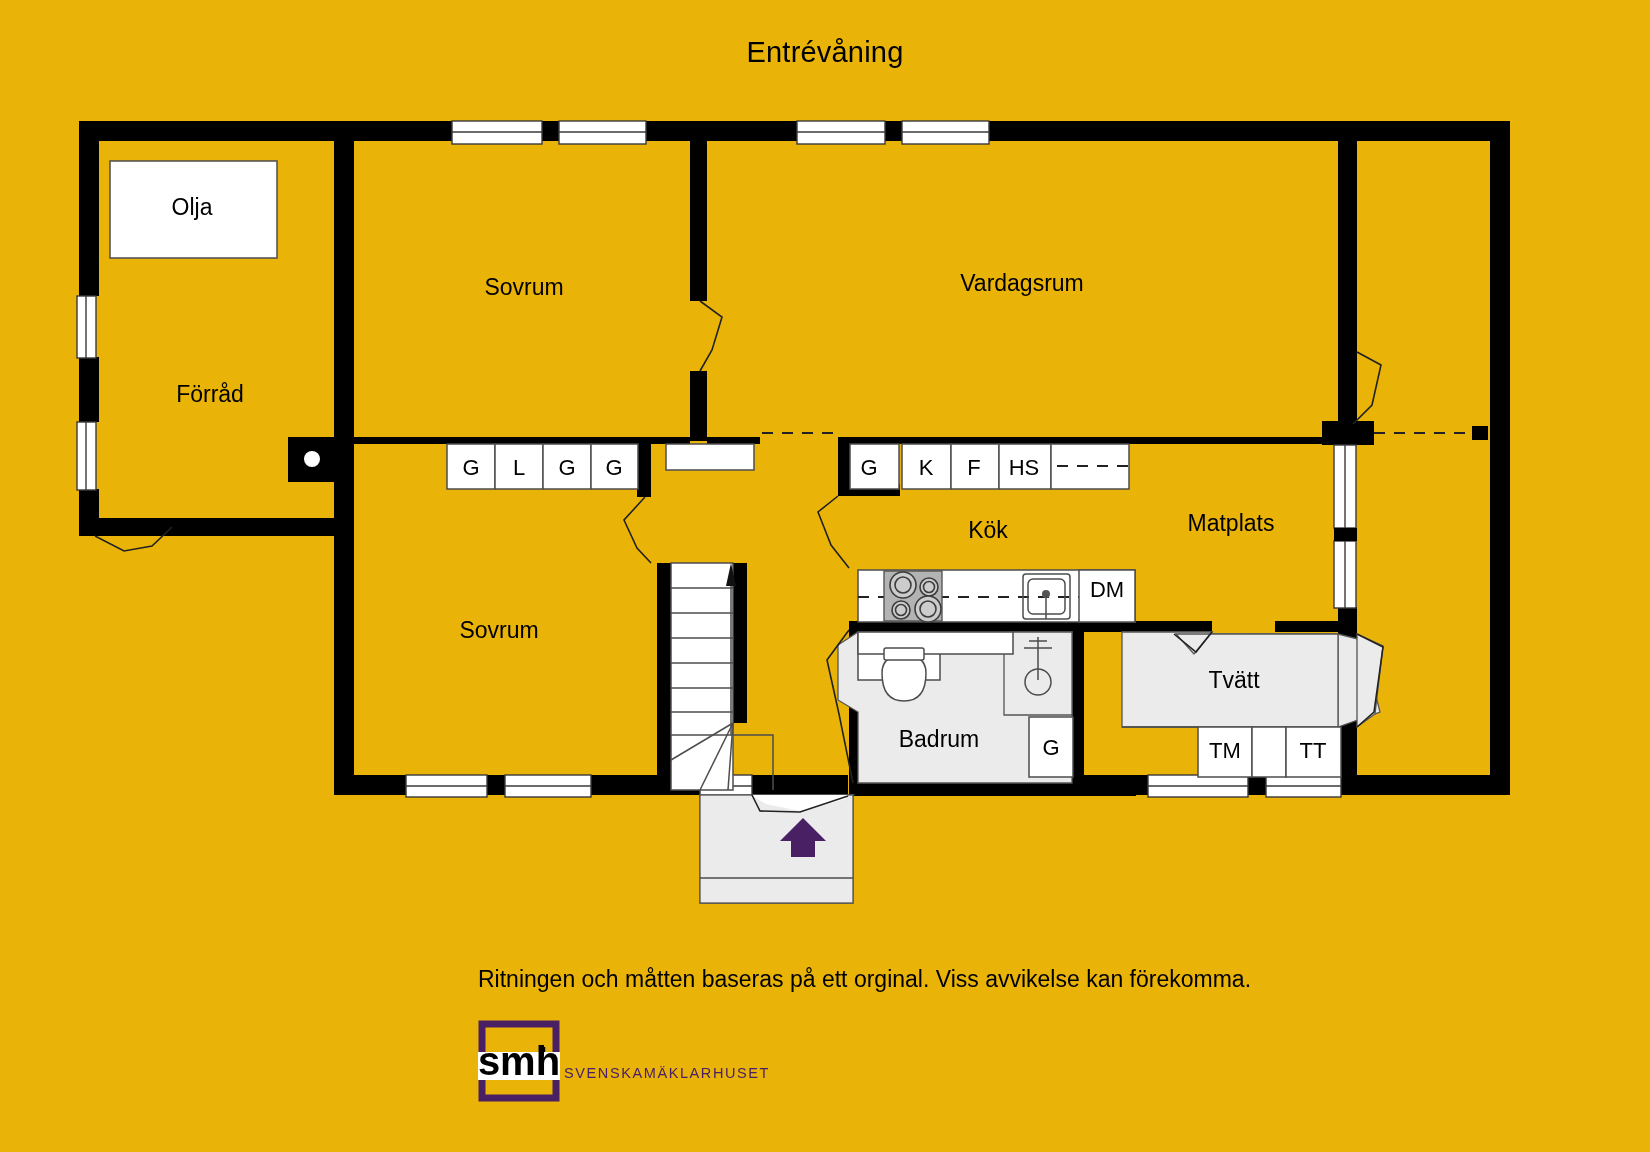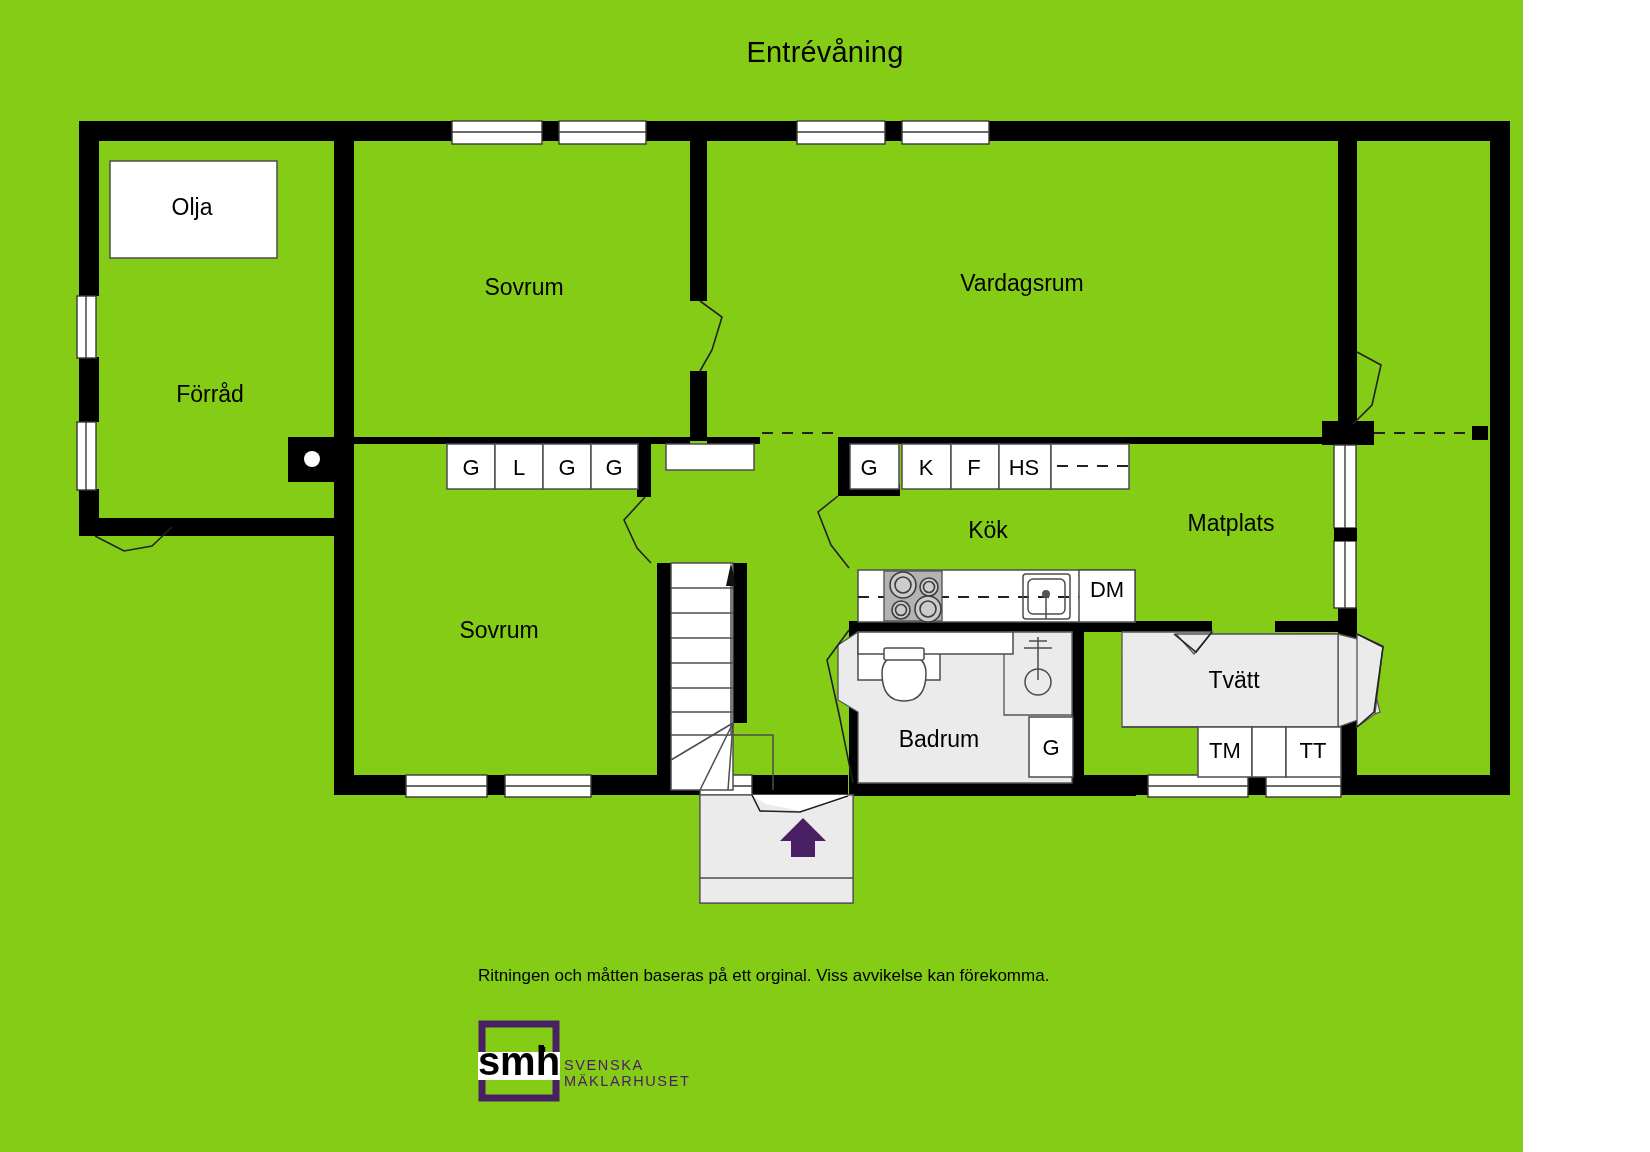--- a/index.html
+++ b/index.html
@@ -9,53 +9,53 @@
   }
   body {
     width: 1650px;
     height: 1152px;
     font-family: "Liberation Sans", sans-serif;
     position: relative;
     overflow: hidden;
   }
   #page {
     position: relative;
-    width: 1523px;
+    width: 1650px;
     height: 1152px;
-    background: #84cc16;
+    background: #eab308;
   }
   .title {
     position: absolute;
     top: 36px;
     left: 0;
     width: 1650px;
     text-align: center;
     font-size: 29px;
     color: #000;
     letter-spacing: 0.2px;
   }
   .disclaimer {
     position: absolute;
     top: 966px;
     left: 478px;
-    font-size: 17px;
+    font-size: 23px;
     color: #000;
     white-space: nowrap;
   }
   .logo-wrap {
     position: absolute;
     top: 1020px;
     left: 478px;
     display: flex;
     align-items: center;
     gap: 4px;
   }
   .logo-text {
     display: flex;
-    flex-direction: column;
+    flex-direction: row;
     justify-content: center;
     line-height: 1.12;
     font-size: 14.5px;
     letter-spacing: 1.6px;
     color: #4a2065;
     margin-top: 24px;
   }
   svg.plan { position: absolute; top: 0; left: 0; }
   text { font-family: "Liberation Sans", sans-serif; fill: #000; }
   .rm { font-size: 23px; text-anchor: middle; }

